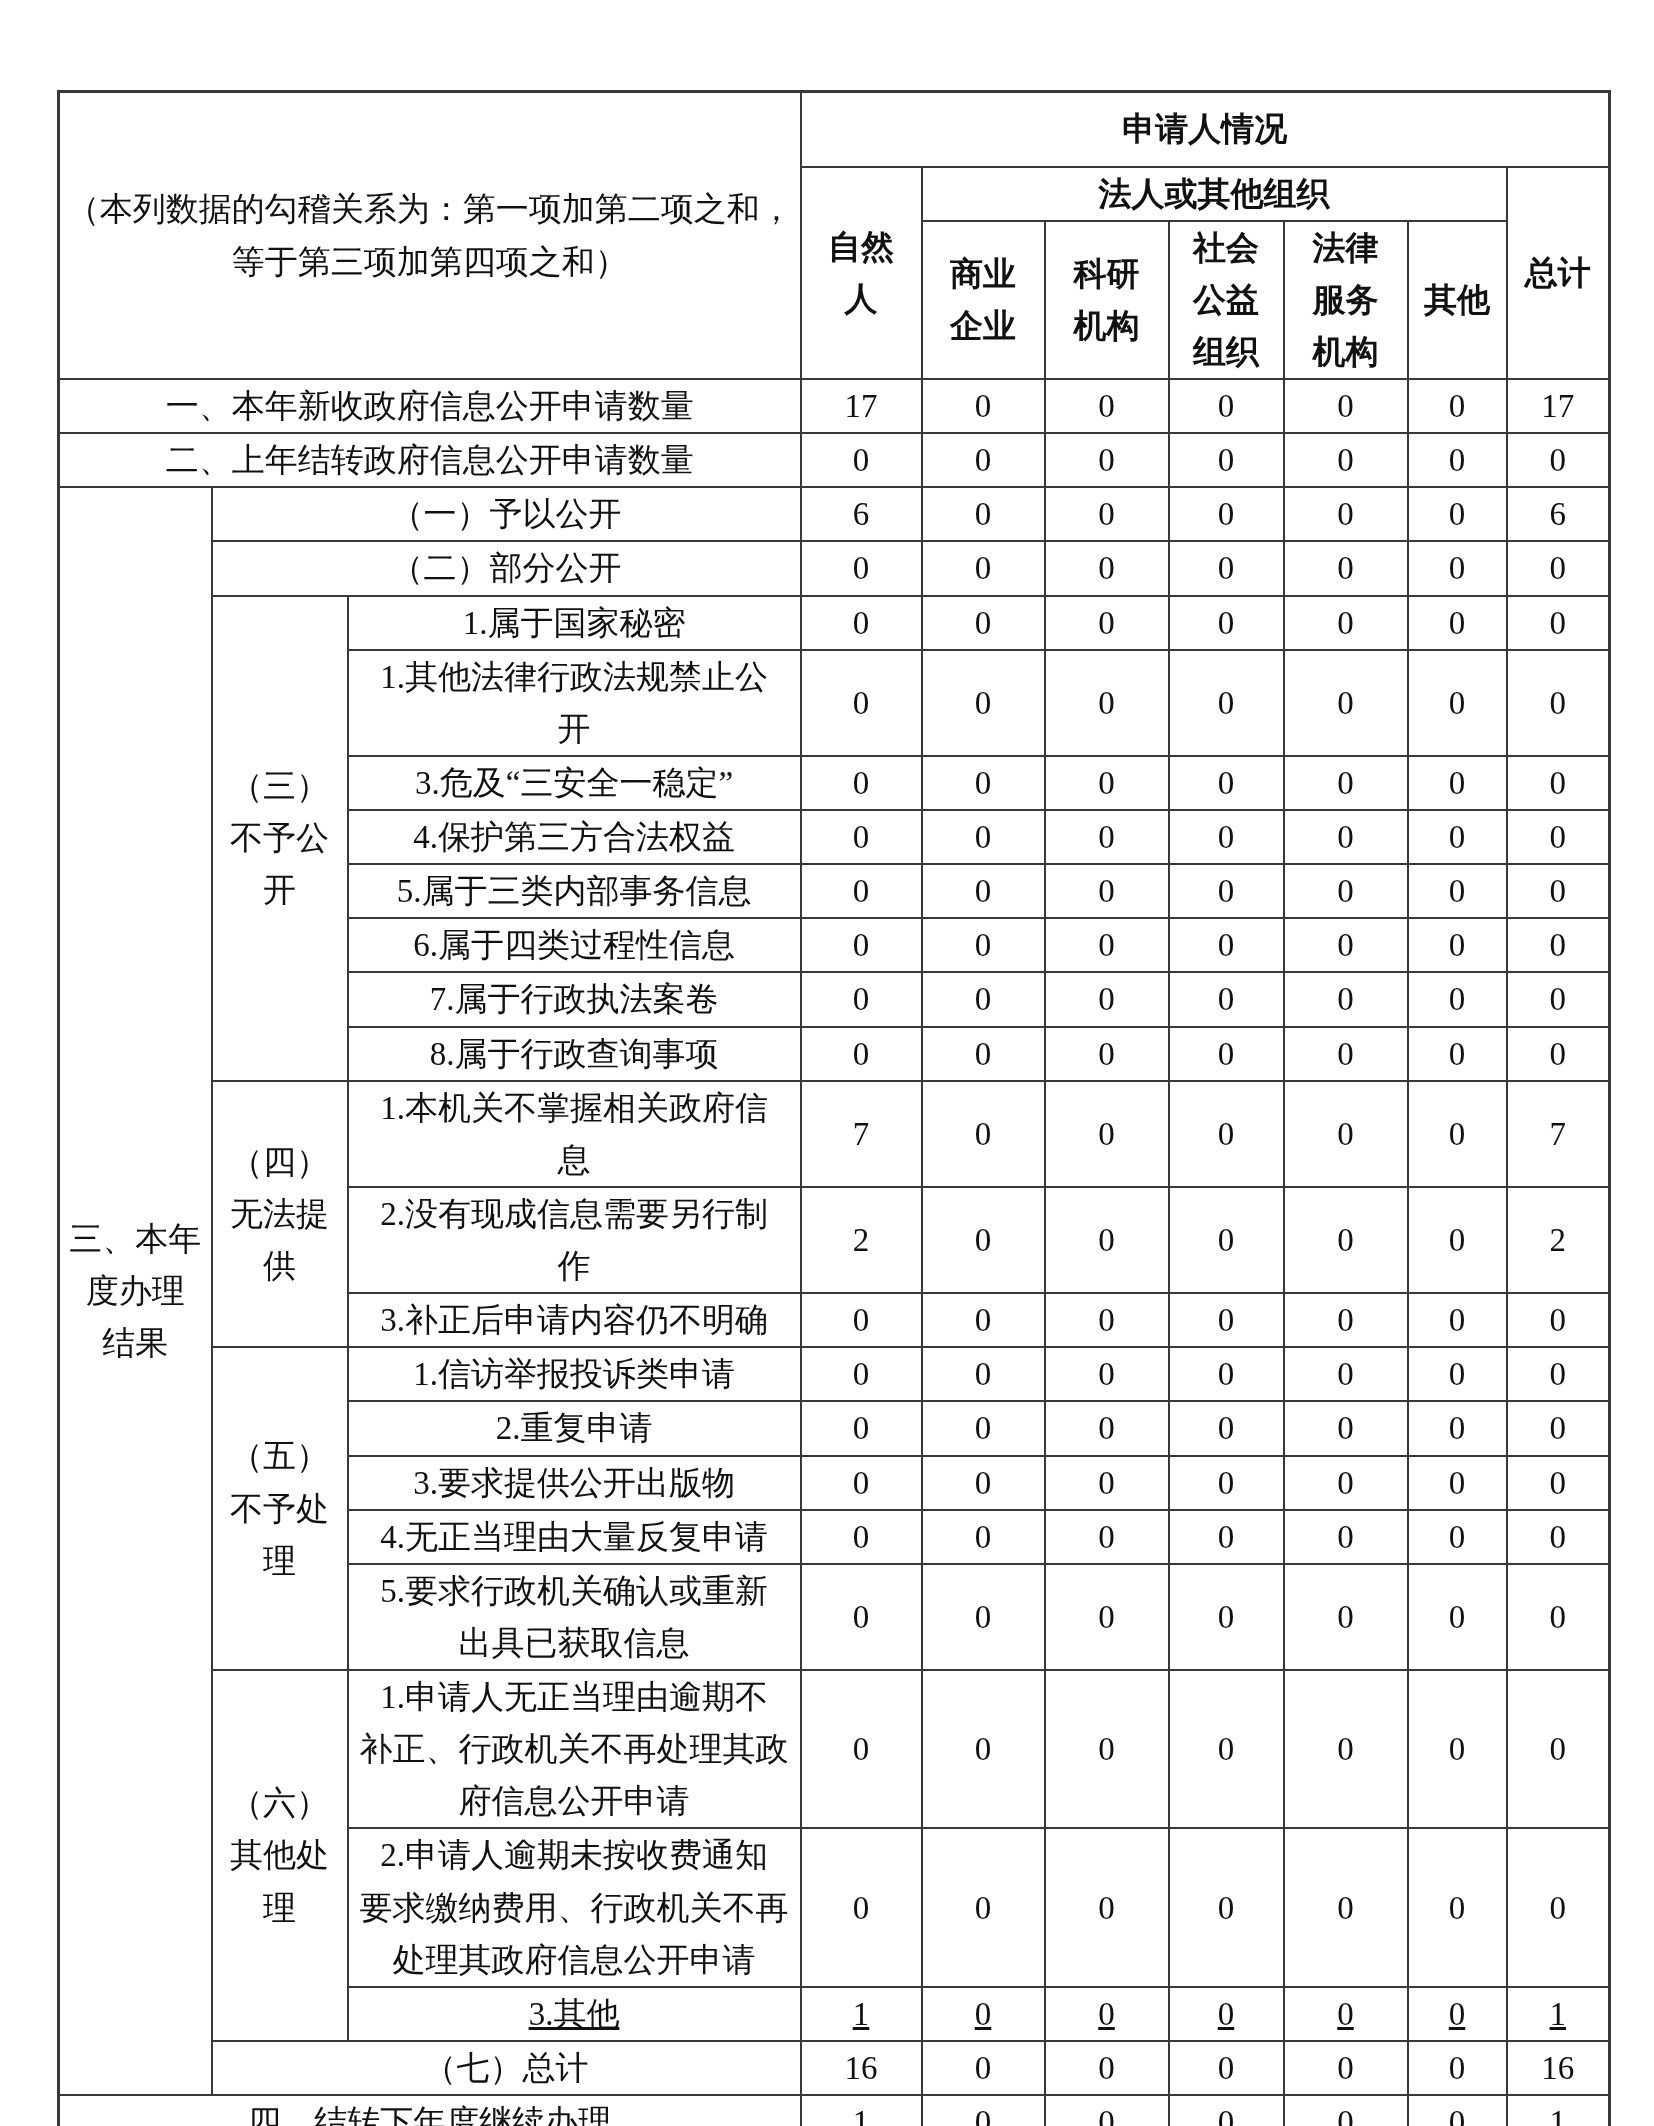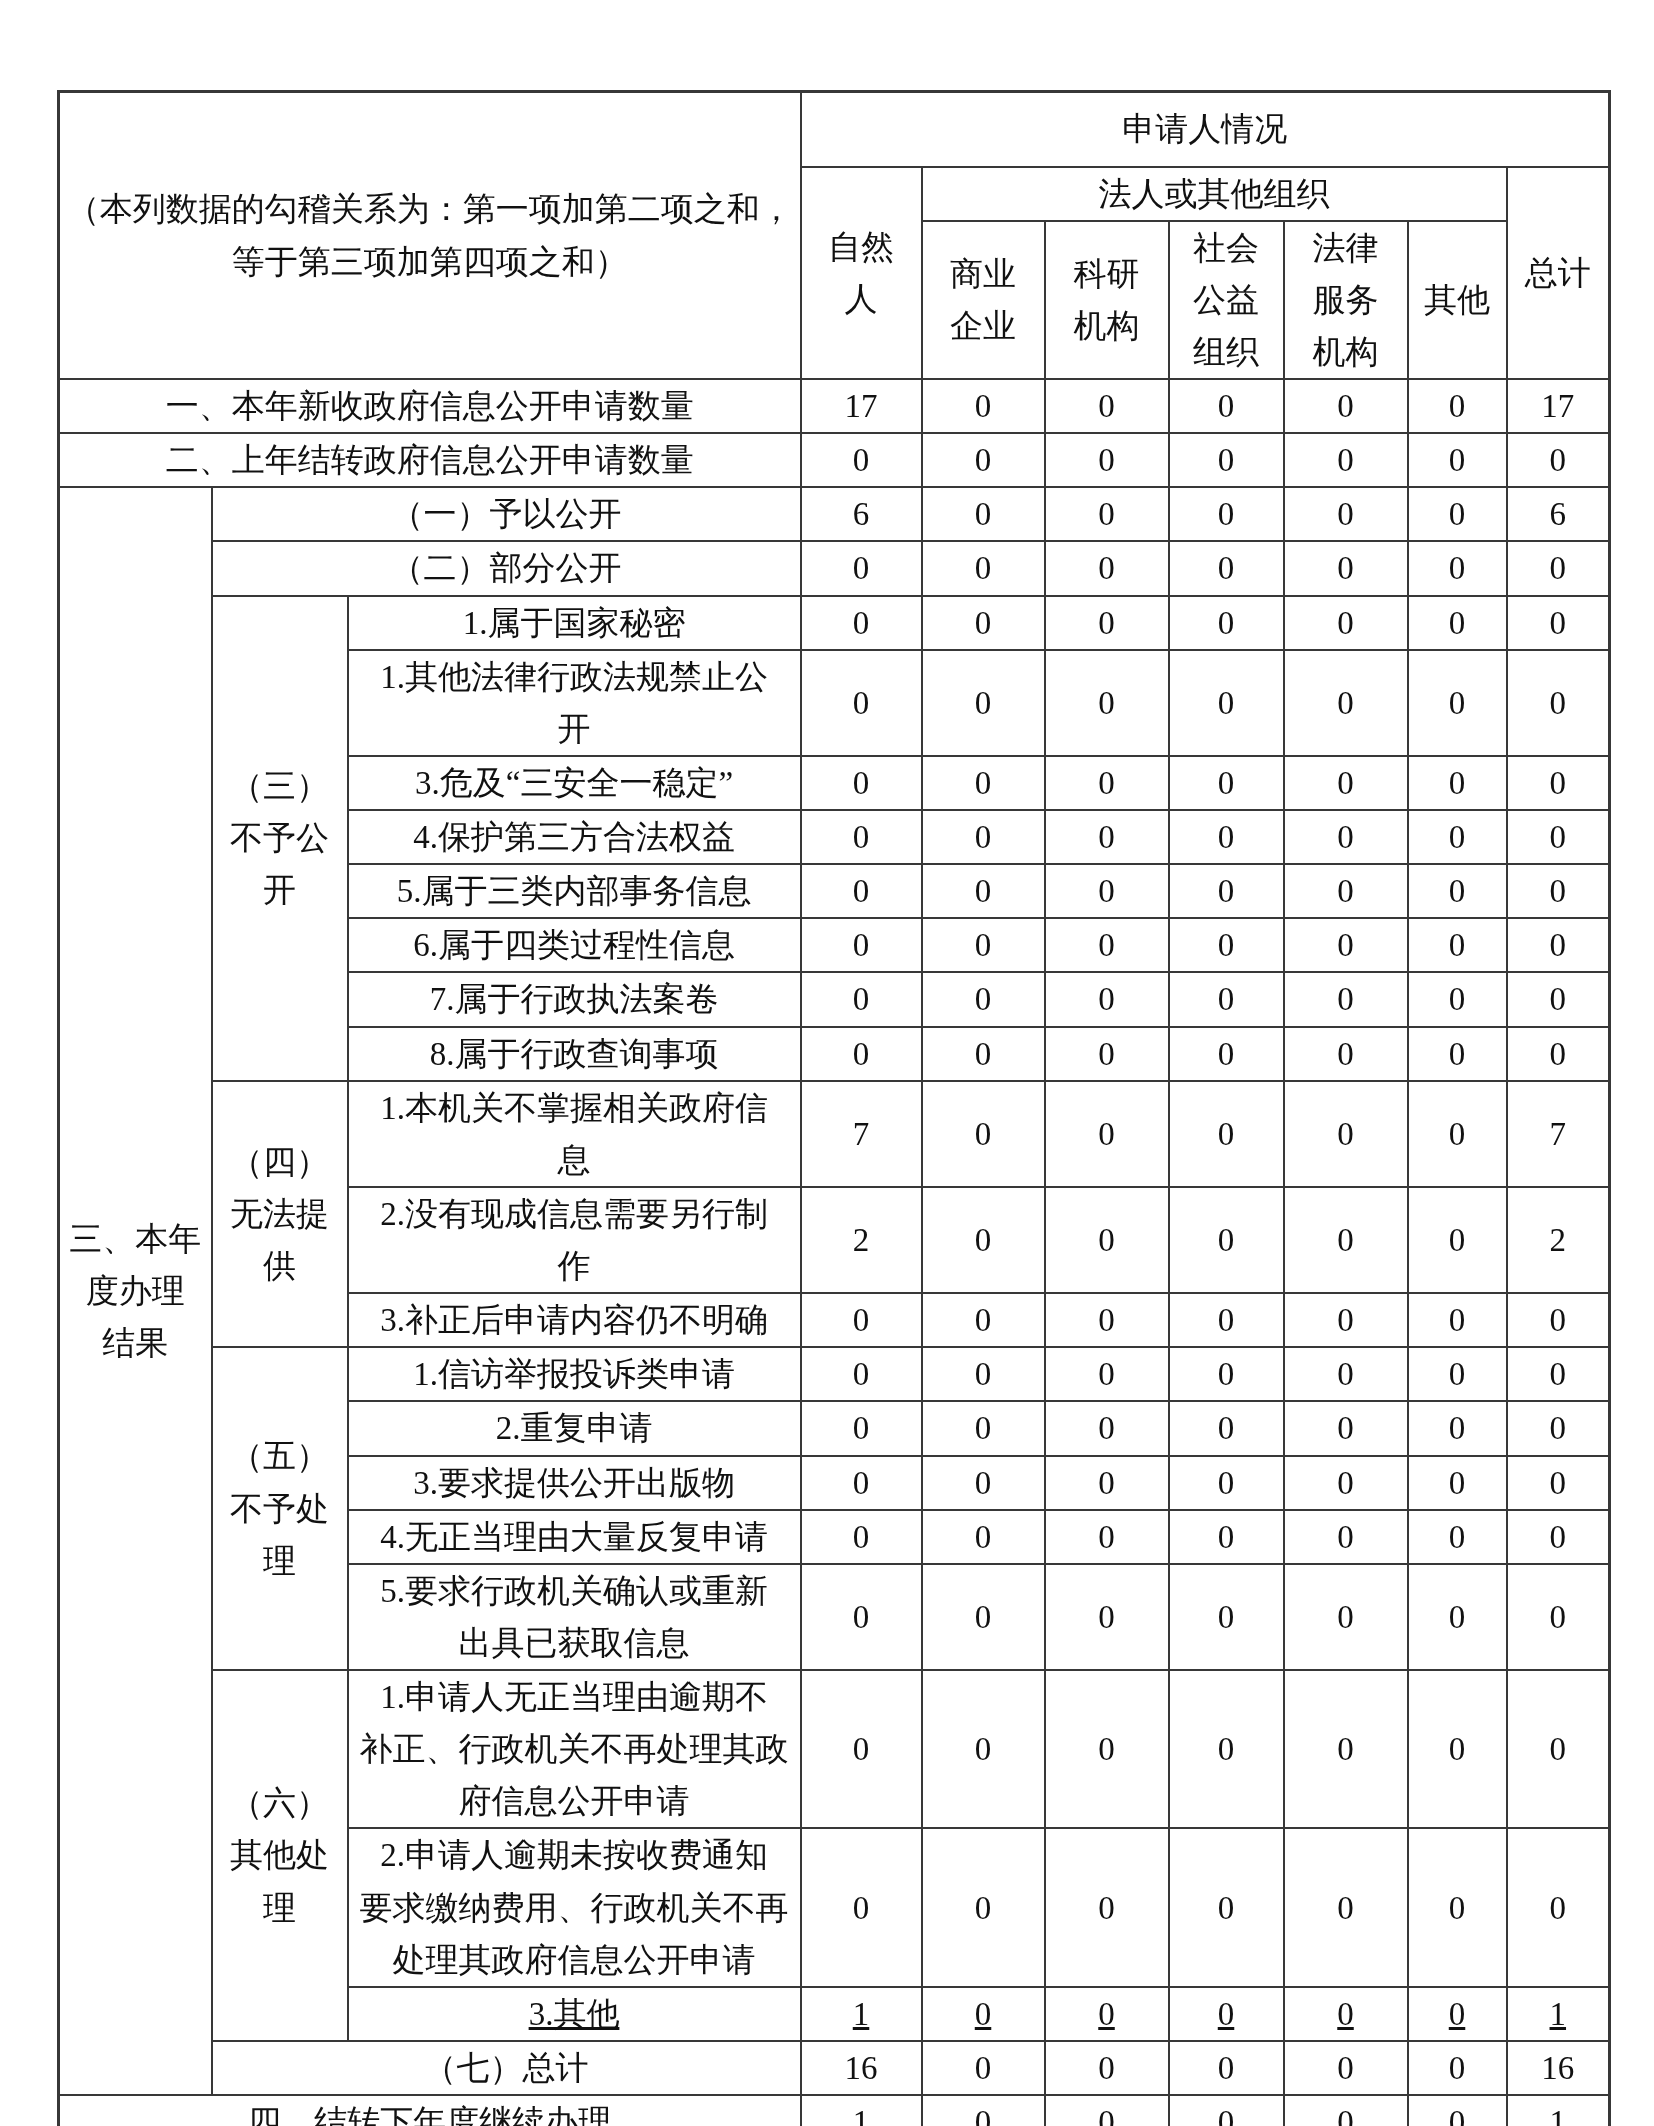--- a/index.html
+++ b/index.html
@@ -45,20 +45,21 @@
   tr.h53 { height: 53px; padding-left: 6px; }
   tr.h49 { height: 49px; }
   
   td.note {
     text-align: left;
     white-space: pre-line;
     padding: 0 2px 0 8px;
   }
   td.hdr {
     white-space: pre-line;
+    font-weight: bold;
   }
   td.lbl {
     text-align: left;
     padding-left: 16px;
   }
   td.sub {
     text-align: left;
     white-space: pre-line;
     padding-left: 14px;
     margin-top: 44px;

